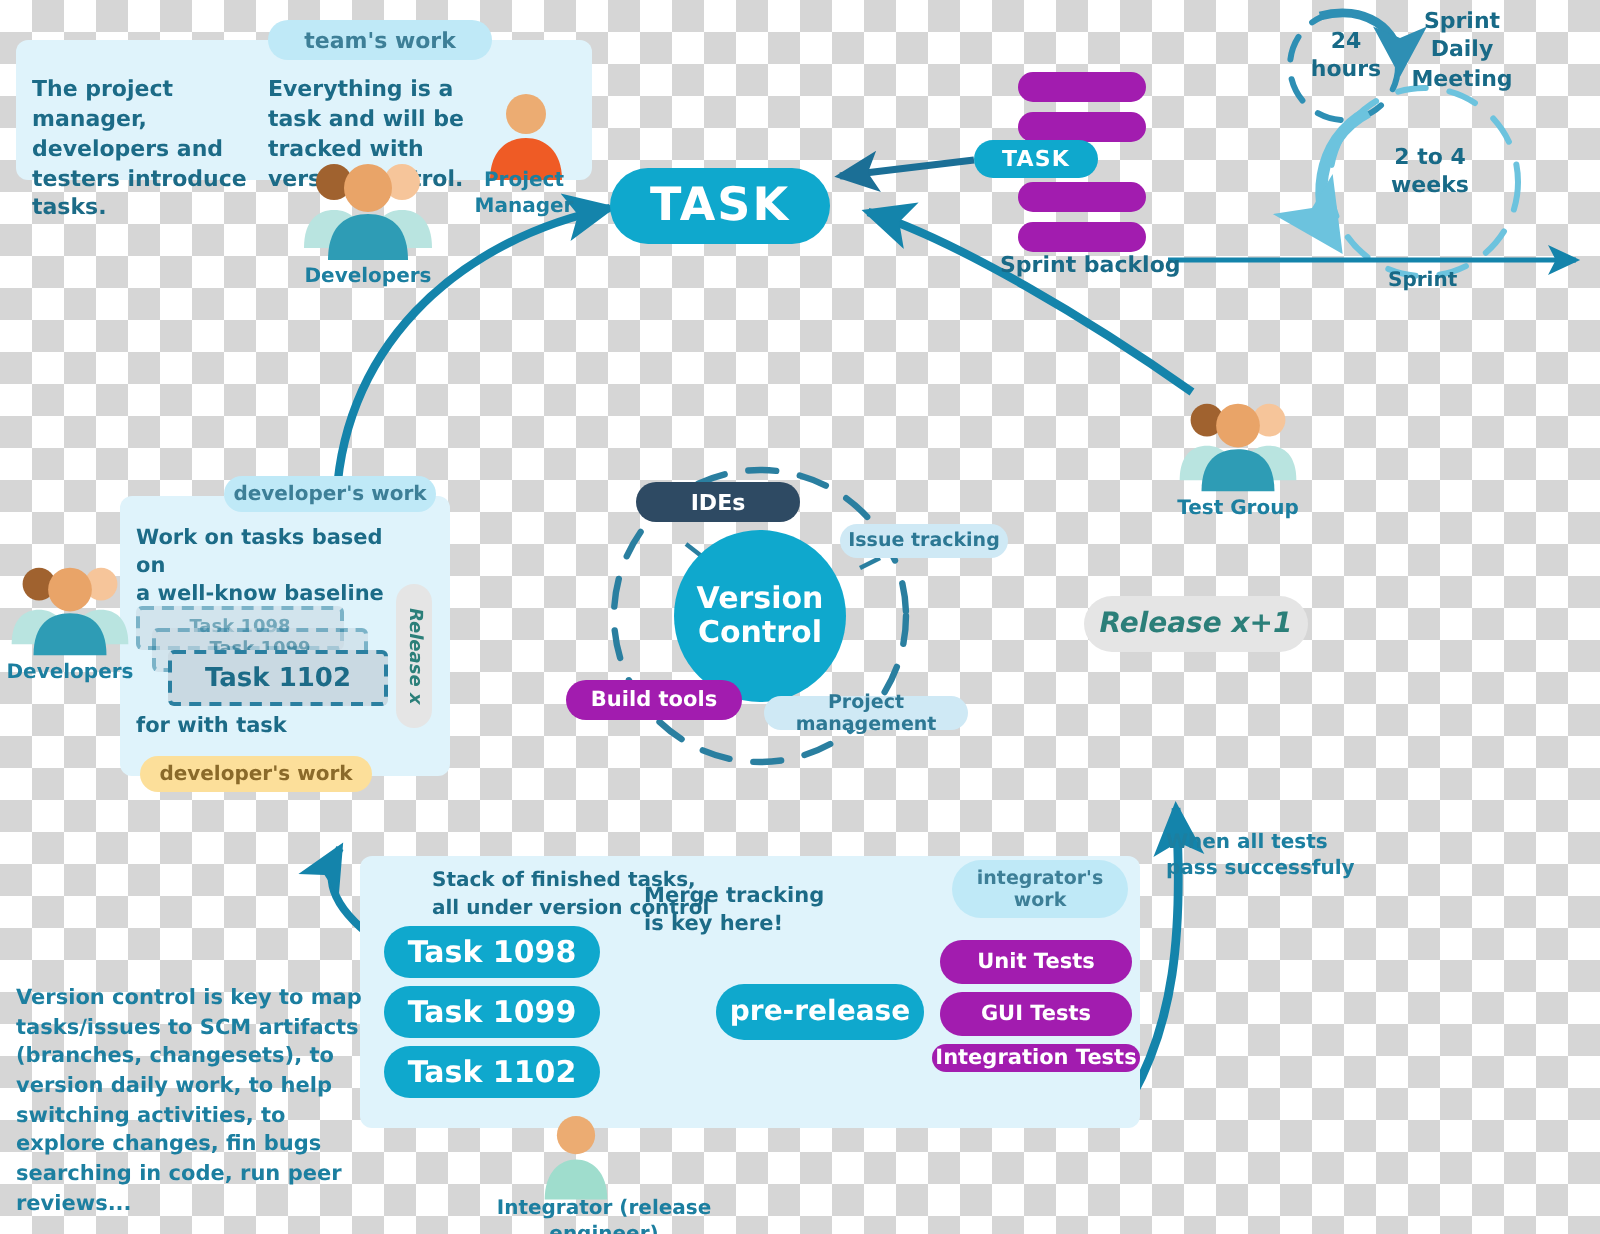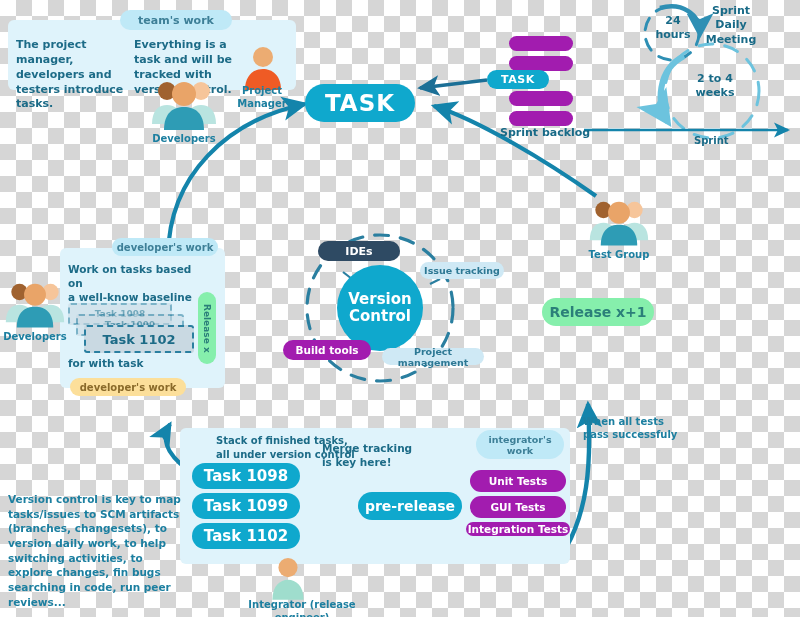--- a/index.html
+++ b/index.html
@@ -21,21 +21,21 @@
   .panel{background:#dff3fb;border-radius:6px;}
   .panel-note{color:#1c6b87;font-weight:bold;line-height:1.35;}
 
   
   .pill{border-radius:999px;display:flex;align-items:center;justify-content:center;
         font-weight:bold;color:#ffffff;text-align:center;}
   .pill-teal{background:#0fa8cd;}
   .pill-orange{background:#a21caf;}
   .pill-lightblue{background:#bfe9f7;color:#3d7f97;}
   .pill-yellow{background:#fcdf9a;color:#8a6a2a;}
-  .pill-mint{background:#86efac;color:#2b7f79;}
+  .pill-mint{background:#e5e5e5;color:#2b7f79;font-style:italic;}
   .pill-navy{background:#2e4a63;color:#ffffff;}
   .pill-paleblue{background:#cfe9f5;color:#2d7894;}
 
   .tasklabel{color:#1c6b87;font-weight:bold;}
   .caption{color:#1c7fa0;font-weight:bold;line-height:1.3;}
   .caption-dark{color:#186a87;font-weight:bold;line-height:1.3;}
 
   .dashbox{border:2px dashed #2a7fa0;background:#c9d9e2;border-radius:3px;}
   .dashbox-faded{border:2px dashed #2a7fa0;background:#c9d9e2;border-radius:3px;opacity:.55;}
 
@@ -107,21 +107,21 @@
 
     <circle cx="712" cy="91" r="47" fill="none" stroke="#6cc3de" stroke-width="3" stroke-dasharray="14 12" stroke-linecap="round"></circle>
 
     <path d="M684,56 C657,70 656,104 668,122" fill="none" stroke="#6cc3de" stroke-width="6" marker-end="url(#arTeal)"></path>
 
     <path d="M584,130 L788,130" fill="none" stroke="#1484ab" stroke-width="2.6" marker-end="url(#ar)"></path>
   </svg>
 
   <div class="abs panel" style="left:8px;top:20px;width:288px;height:70px;"></div>
 
-  <div class="abs pill pill-lightblue" style="left:120px;top:10px;width:112px;height:20px;font-size:11px;">
+  <div class="abs pill pill-lightblue" style="left:134px;top:10px;width:112px;height:20px;font-size:11px;">
     <span>team's work</span>
   </div>
 
   <div class="abs panel-note" style="left:16px;top:38px;width:116px;font-size:11px;">The project manager, developers and testers introduce tasks.</div>
   <div class="abs panel-note" style="left:134px;top:38px;width:112px;font-size:11px;">Everything is a task and will be tracked with version control.</div>
 
   <div class="person" style="left:240px;top:44px;">
     <svg width="46" height="46" viewBox="0 0 46 46">
       <circle cx="23" cy="13" r="10" fill="#ecac72"></circle>
       <path d="M5,46 C5,31 14,25 23,25 C32,25 41,31 41,46 Z" fill="#ef5b25"></path>

